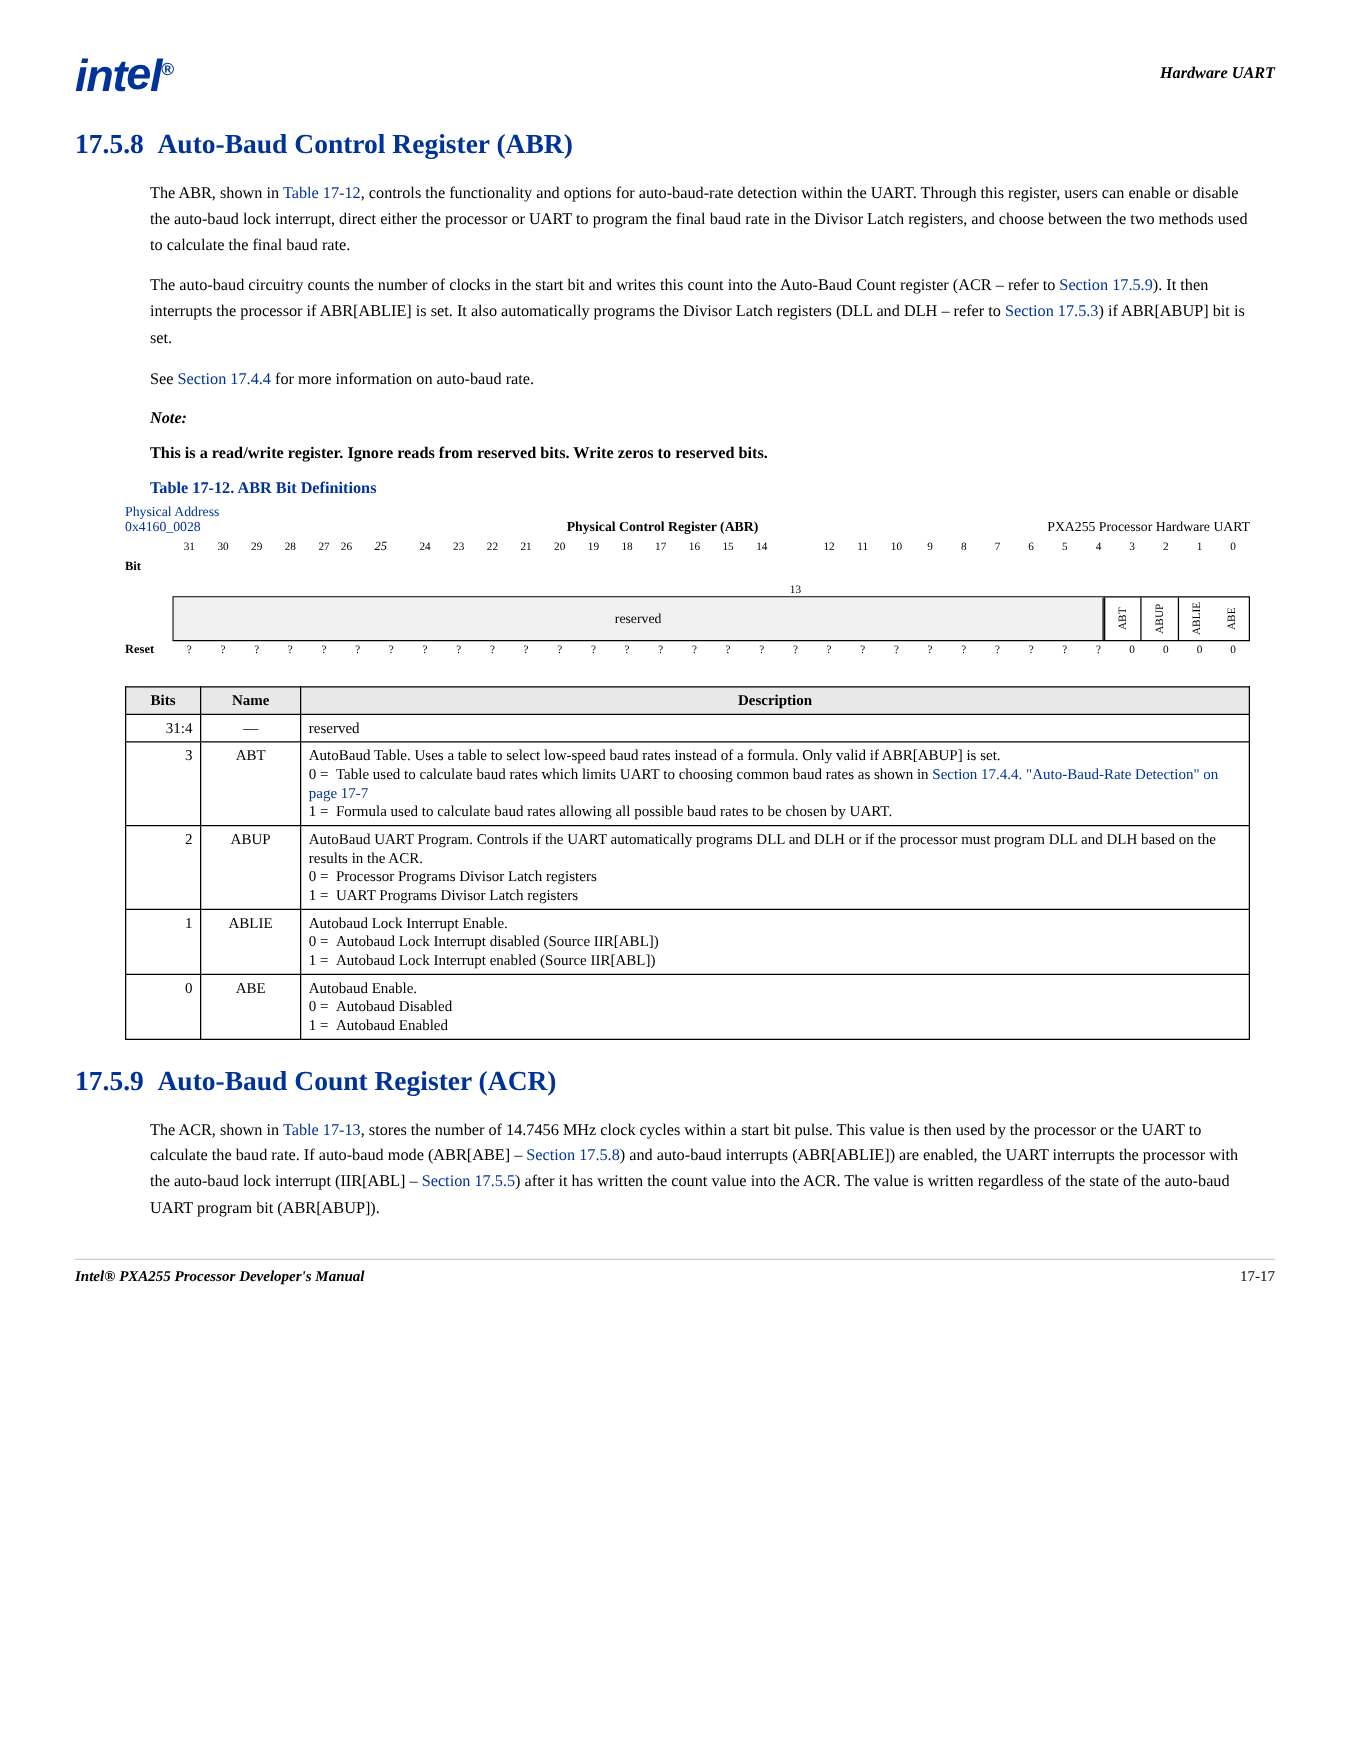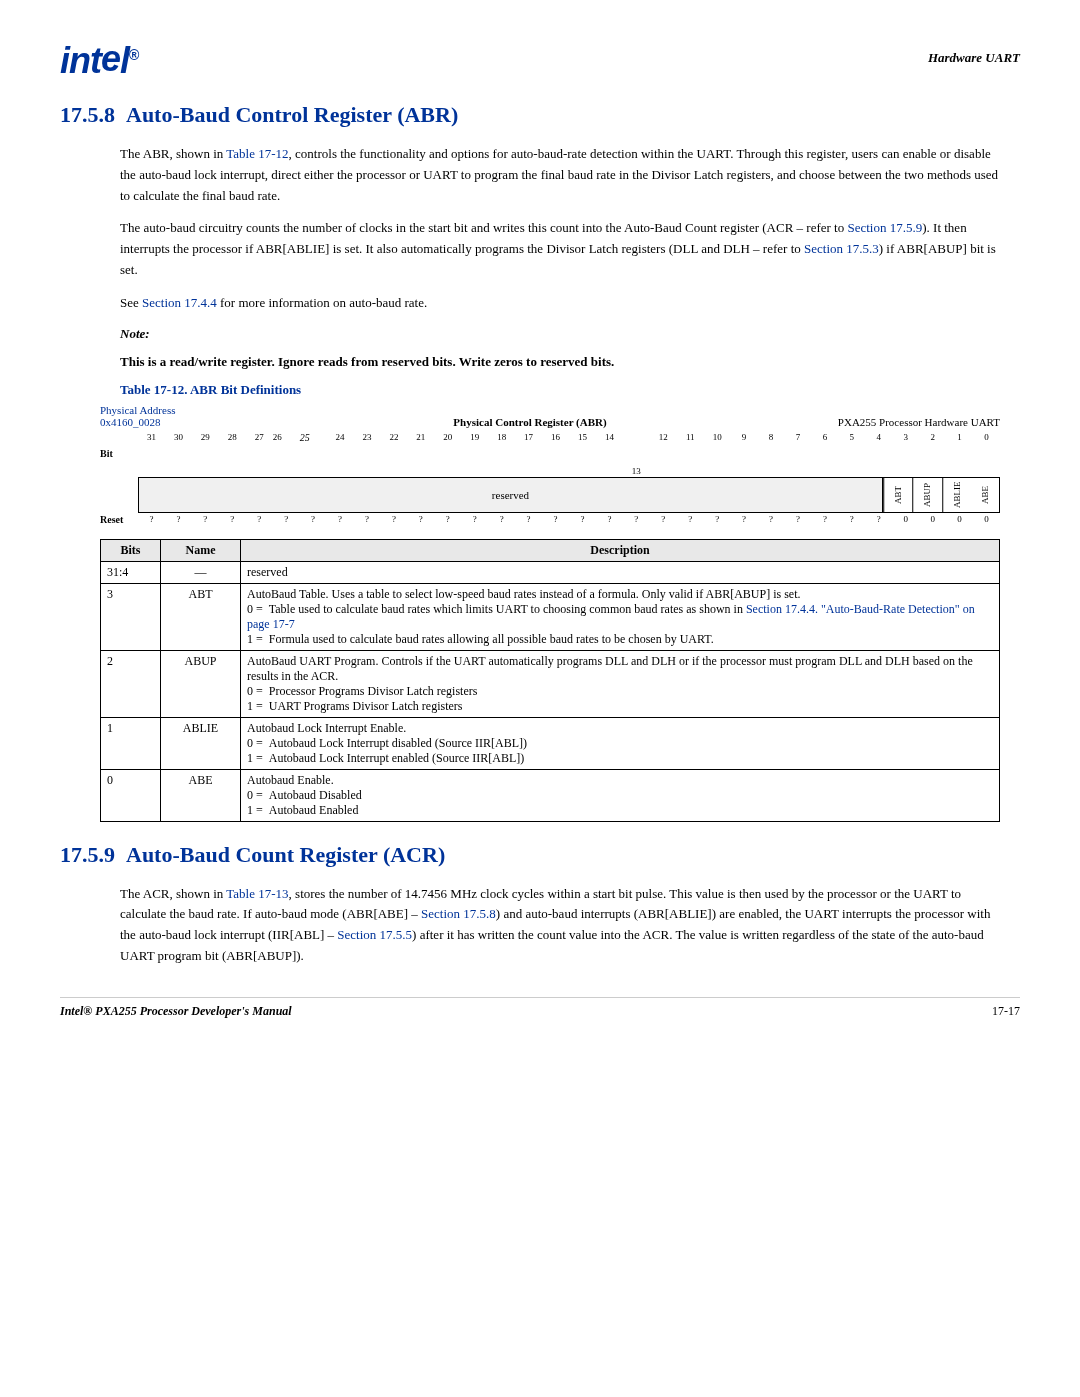--- a/index.html
+++ b/index.html
@@ -130,21 +130,21 @@
       font-weight: bold;
       font-size: 12px;
     }
     .def-table td {
       border: 1px solid #000;
       padding: 3px 6px;
       vertical-align: top;
       font-size: 12px;
     }
     .def-table td.bits-col {
-      text-align: left;
+      text-align: right;
       width: 60px;
     }
     .def-table td.name-col {
       text-align: center;
       width: 80px;
     }
     .def-table td.desc-col {
       width: auto;
     }
     .footer {
@@ -251,21 +251,21 @@
     <div style="width:38px;"></div>
     <div style="display:flex; flex:1; border:1px solid #000; min-height:36px;">
       <div style="flex:28; background:#f0f0f0; text-align:center; font-size:11px; display:flex; align-items:center; justify-content:center; border-right:1px solid #000; padding:4px;">reserved</div>
       <div style="flex:1; writing-mode:vertical-rl; transform:rotate(180deg); text-align:center; font-size:9px; border-right:1px solid #000; display:flex; align-items:center; justify-content:center; padding:2px 1px;">ABT</div>
       <div style="flex:1; writing-mode:vertical-rl; transform:rotate(180deg); text-align:center; font-size:9px; border-right:1px solid #000; display:flex; align-items:center; justify-content:center; padding:2px 1px;">ABUP</div>
       <div style="flex:1; writing-mode:vertical-rl; transform:rotate(180deg); text-align:center; font-size:9px; border-right:1px solid #000; display:flex; align-items:center; justify-content:center; padding:2px 1px;">ABLIE</div>
       <div style="flex:1; writing-mode:vertical-rl; transform:rotate(180deg); text-align:center; font-size:9px; display:flex; align-items:center; justify-content:center; padding:2px 1px;">ABE</div>
     </div>
   </div>
 
-  <div style="display:flex; align-items:center; margin-bottom:14px;">
+  <div style="display:flex; align-items:center; margin-bottom:24px;">
     <div style="width:38px; font-size:10px; font-weight:bold;">Reset</div>
     <div style="display:flex; flex:1; font-size:9px;">
       <div style="flex:1;text-align:center;font-size:9px;">?</div>
       <div style="flex:1;text-align:center;font-size:9px;">?</div>
       <div style="flex:1;text-align:center;font-size:9px;">?</div>
       <div style="flex:1;text-align:center;font-size:9px;">?</div>
       <div style="flex:1;text-align:center;font-size:9px;">?</div>
       <div style="flex:1;text-align:center;font-size:9px;">?</div>
       <div style="flex:1;text-align:center;font-size:9px;">?</div>
       <div style="flex:1;text-align:center;font-size:9px;">?</div>

